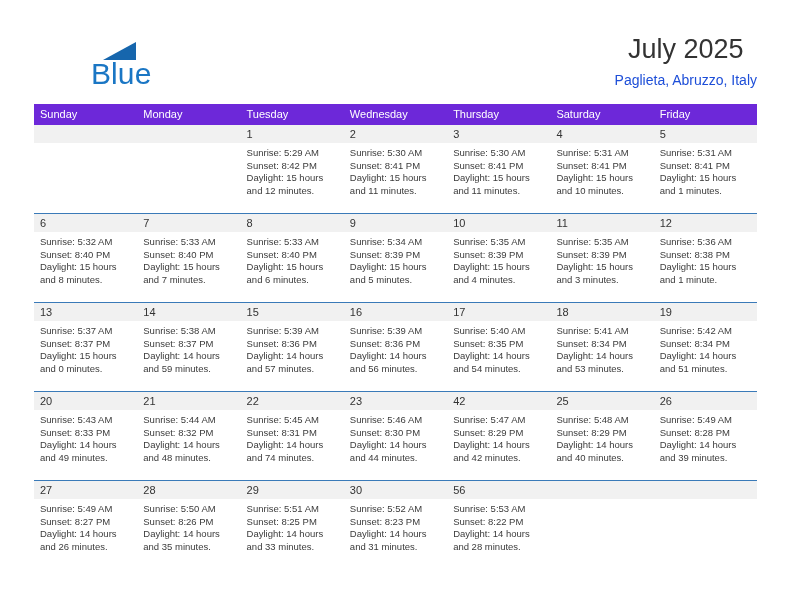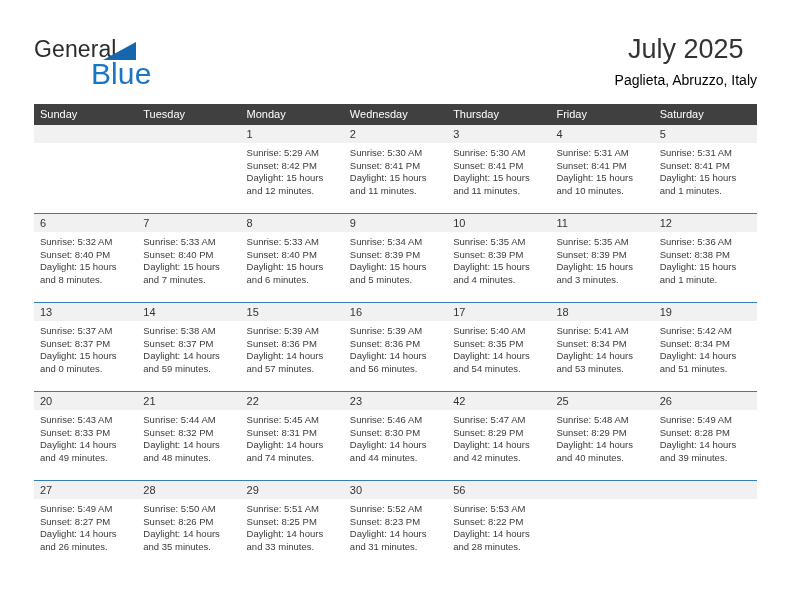--- a/index.html
+++ b/index.html
@@ -73,37 +73,37 @@
     text-align: center;
   }
   .cal-title {
     font-size: 27px;
     color: #333333;
     line-height: 32px;
     white-space: nowrap;
   }
   .cal-subtitle {
     font-size: 14px;
-    color: #000000;
+    color: #1d4ed8;
     line-height: 20px;
     margin-top: 5px;
     white-space: nowrap;
   }
 
   
   .calendar {
     position: absolute;
     left: 34px;
     top: 104px;
     width: 723px;
   }
 
   .weekday-row {
     display: flex;
-    background: #404040;
+    background: #6d28d9;
     height: 21px;
   }
   .weekday-cell {
     flex: 1 1 0;
     color: #ffffff;
     font-size: 11px;
     line-height: 21px;
     padding-left: 6px;
     box-sizing: border-box;
     white-space: nowrap;
@@ -150,41 +150,40 @@
   }
 </style>
 </head>
 <body>
 
 <div class="page">
 
   <div class="header">
 
     <div class="logo">
-      <span class="logo-general">General</span>
       <span class="logo-triangle"></span>
       <span class="logo-blue">Blue</span>
     </div>
 
     <div class="title-block">
       <div class="cal-title">July 2025</div>
       <div class="cal-subtitle">Paglieta, Abruzzo, Italy</div>
     </div>
 
   </div>
 
   <div class="calendar">
     <div class="weekday-row" id="weekday-row">
         <div class="weekday-cell">Sunday</div>
+        <div class="weekday-cell">Monday</div>
         <div class="weekday-cell">Tuesday</div>
-        <div class="weekday-cell">Monday</div>
         <div class="weekday-cell">Wednesday</div>
         <div class="weekday-cell">Thursday</div>
+        <div class="weekday-cell">Saturday</div>
         <div class="weekday-cell">Friday</div>
-        <div class="weekday-cell">Saturday</div>
       </div>
     <div id="weeks-container">
         <div class="week-row first">
           <div class="day-cell empty">
             <div class="day-number-band"></div>
             <div class="day-body"></div>
           </div>
           <div class="day-cell empty">
             <div class="day-number-band"></div>
             <div class="day-body"></div>

